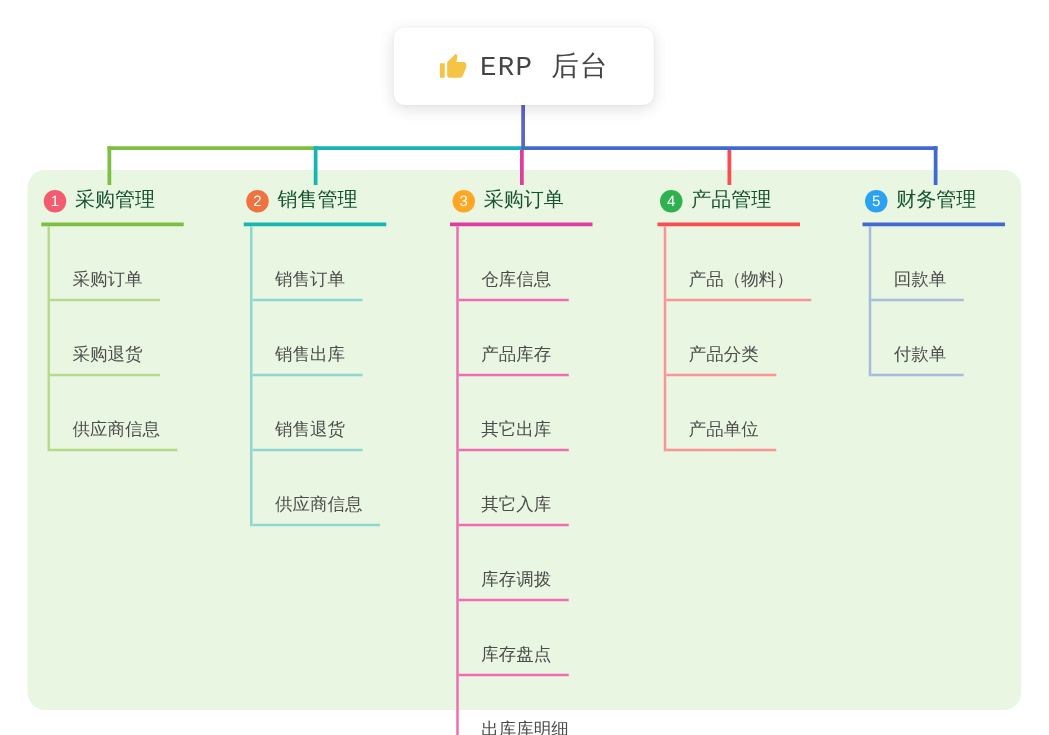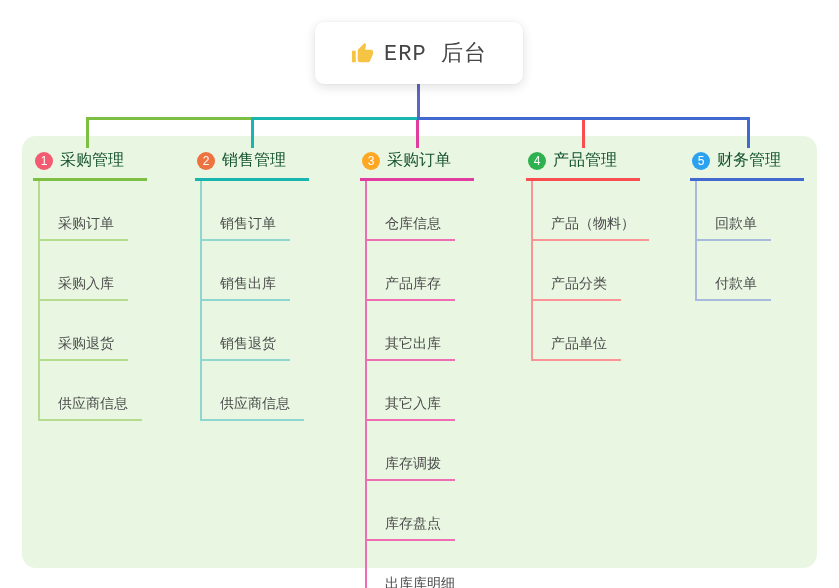--- a/index.html
+++ b/index.html
@@ -74,23 +74,20 @@
   </div>
 
   <div class="branch p0" style="--main: #7cbf43; --light: #b5dc8e; --badge: #f25b70;">
     <div class="branch-title">
       <span class="badge">1</span>
       <span class="branch-title-label">采购管理</span>
     </div>
     <div class="children">
         <div class="child">
           <span>采购订单</span>
-        </div>
-        <div class="child">
-          <span>采购入库</span>
         </div>
         <div class="child">
           <span>采购退货</span>
         </div>
         <div class="child">
           <span>供应商信息</span>
         </div>
       </div>
   </div>
 

